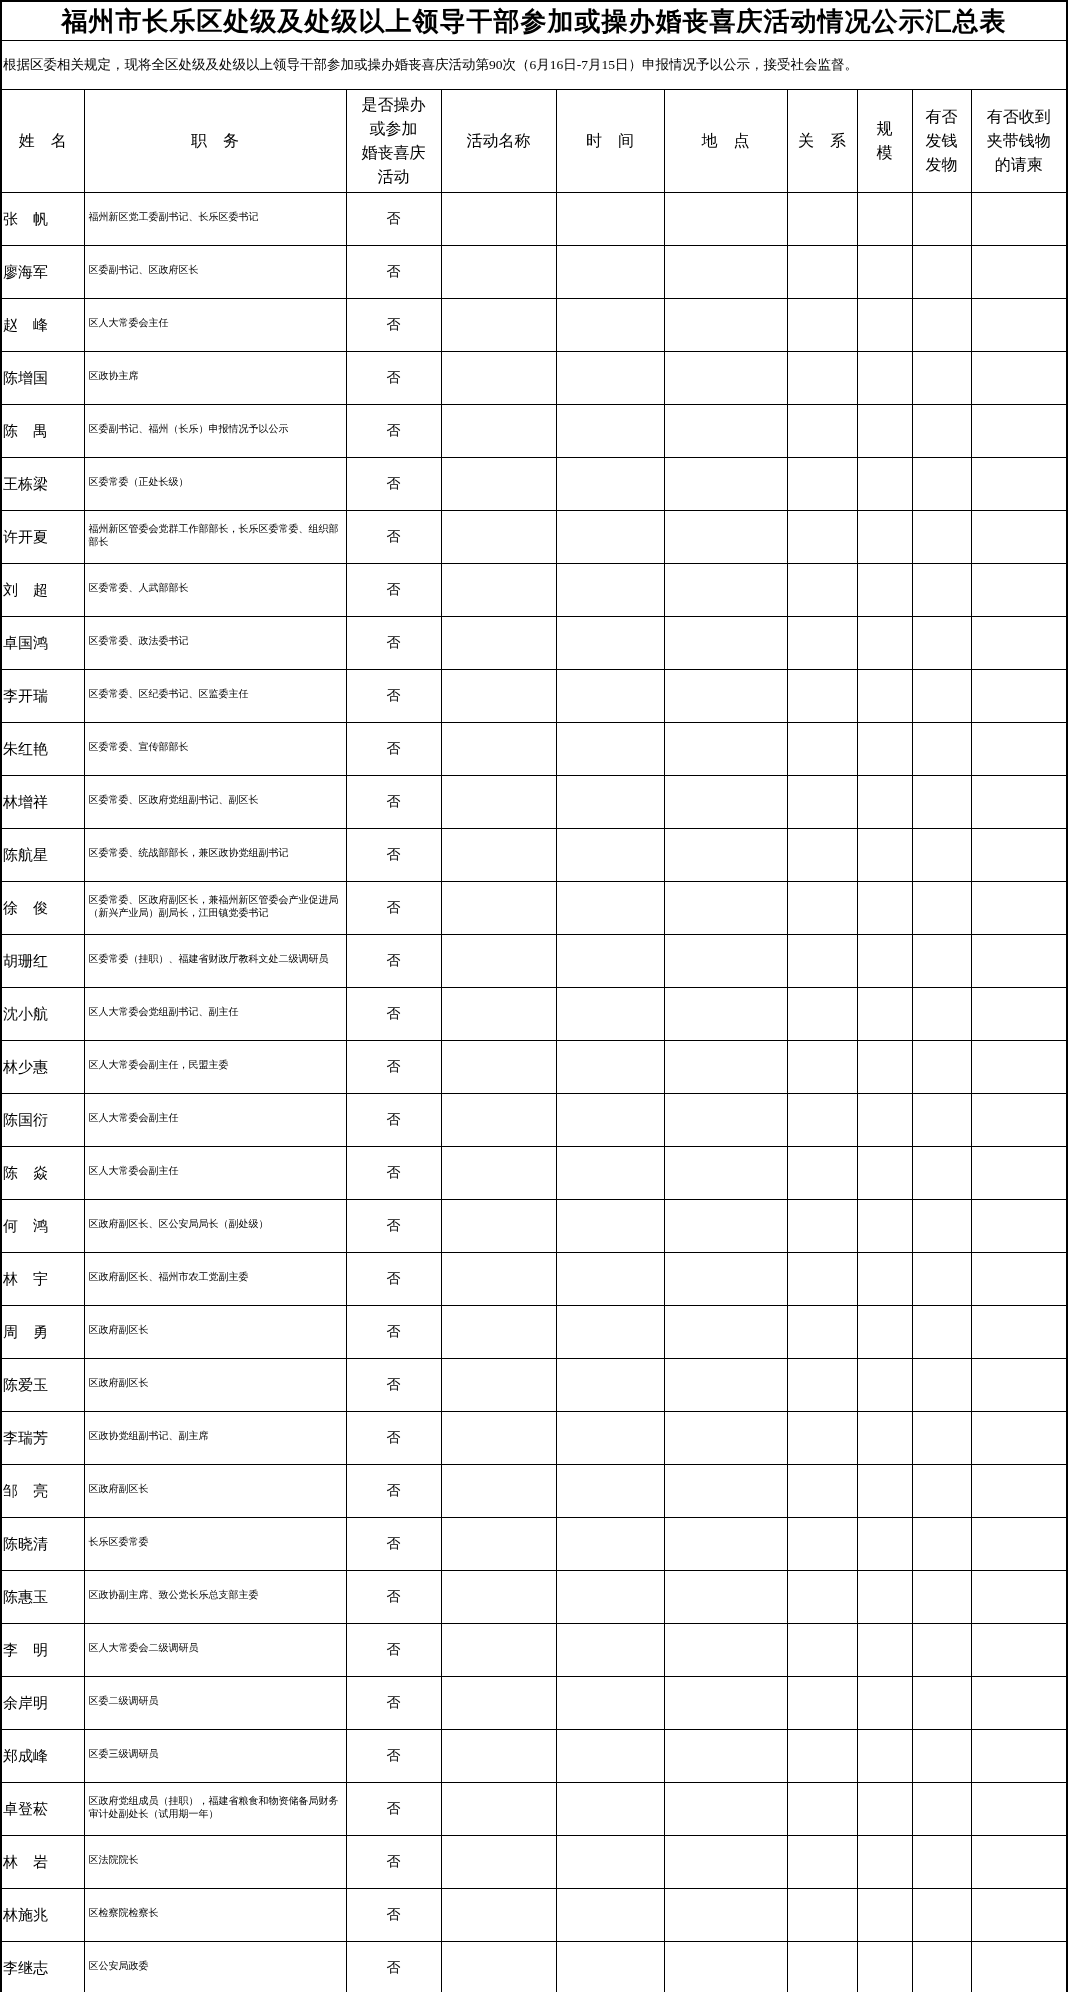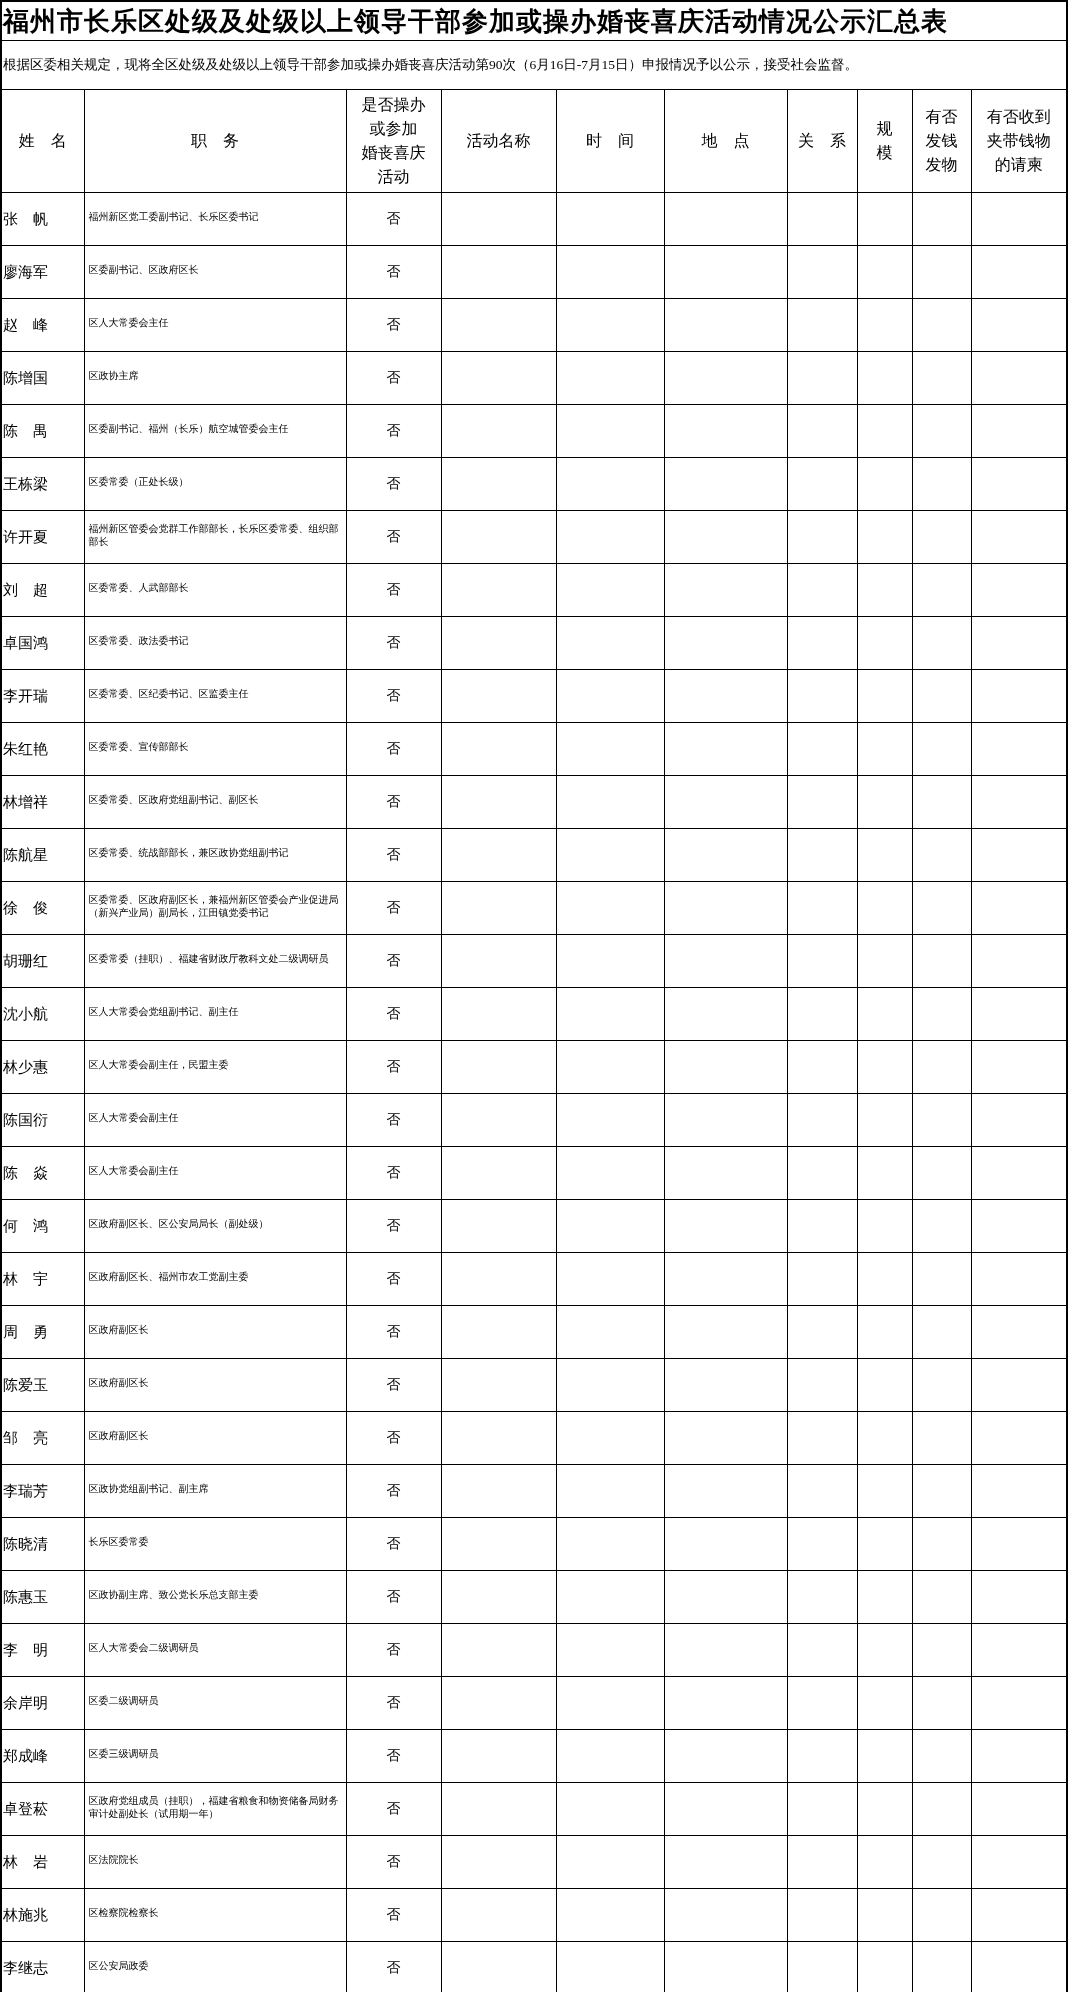--- a/index.html
+++ b/index.html
@@ -19,21 +19,21 @@
     border: 2px solid #000;
   }
   table.summary td, table.summary th {
     border: 1px solid #000;
     overflow: hidden;
     vertical-align: middle;
     word-break: break-all;
   }
   .title-cell {
     height: 36px;
-    text-align: left;
+    text-align: center;
     font-size: 26px;
     font-weight: bold;
     letter-spacing: 1px;
     font-family: Liberation Serif, serif;
   }
   .subtitle-cell {
     height: 46px;
     font-size: 13.5px;
   }
   tr.header-row th {
@@ -152,21 +152,21 @@
     <td class="cell-empty"></td>
     <td class="cell-empty"></td>
     <td class="cell-empty"></td>
     <td class="cell-empty"></td>
     <td class="cell-empty"></td>
     <td class="cell-empty"></td>
     <td class="cell-empty"></td>
   </tr>
       <tr class="data-row">
     <td class="cell-name">陈　禺</td>
-    <td class="cell-position">区委副书记、福州（长乐）航空城管委会主任</td>
+    <td class="cell-position">区委副书记、福州（长乐）申报情况予以公示</td>
     <td class="cell-answer">否</td>
     <td class="cell-empty"></td>
     <td class="cell-empty"></td>
     <td class="cell-empty"></td>
     <td class="cell-empty"></td>
     <td class="cell-empty"></td>
     <td class="cell-empty"></td>
     <td class="cell-empty"></td>
   </tr>
       <tr class="data-row">
@@ -379,34 +379,34 @@
     <td class="cell-answer">否</td>
     <td class="cell-empty"></td>
     <td class="cell-empty"></td>
     <td class="cell-empty"></td>
     <td class="cell-empty"></td>
     <td class="cell-empty"></td>
     <td class="cell-empty"></td>
     <td class="cell-empty"></td>
   </tr>
       <tr class="data-row">
+    <td class="cell-name">李瑞芳</td>
+    <td class="cell-position">区政协党组副书记、副主席</td>
+    <td class="cell-answer">否</td>
+    <td class="cell-empty"></td>
+    <td class="cell-empty"></td>
+    <td class="cell-empty"></td>
+    <td class="cell-empty"></td>
+    <td class="cell-empty"></td>
+    <td class="cell-empty"></td>
+    <td class="cell-empty"></td>
+  </tr>
+      <tr class="data-row">
     <td class="cell-name">邹　亮</td>
     <td class="cell-position">区政府副区长</td>
-    <td class="cell-answer">否</td>
-    <td class="cell-empty"></td>
-    <td class="cell-empty"></td>
-    <td class="cell-empty"></td>
-    <td class="cell-empty"></td>
-    <td class="cell-empty"></td>
-    <td class="cell-empty"></td>
-    <td class="cell-empty"></td>
-  </tr>
-      <tr class="data-row">
-    <td class="cell-name">李瑞芳</td>
-    <td class="cell-position">区政协党组副书记、副主席</td>
     <td class="cell-answer">否</td>
     <td class="cell-empty"></td>
     <td class="cell-empty"></td>
     <td class="cell-empty"></td>
     <td class="cell-empty"></td>
     <td class="cell-empty"></td>
     <td class="cell-empty"></td>
     <td class="cell-empty"></td>
   </tr>
       <tr class="data-row">

